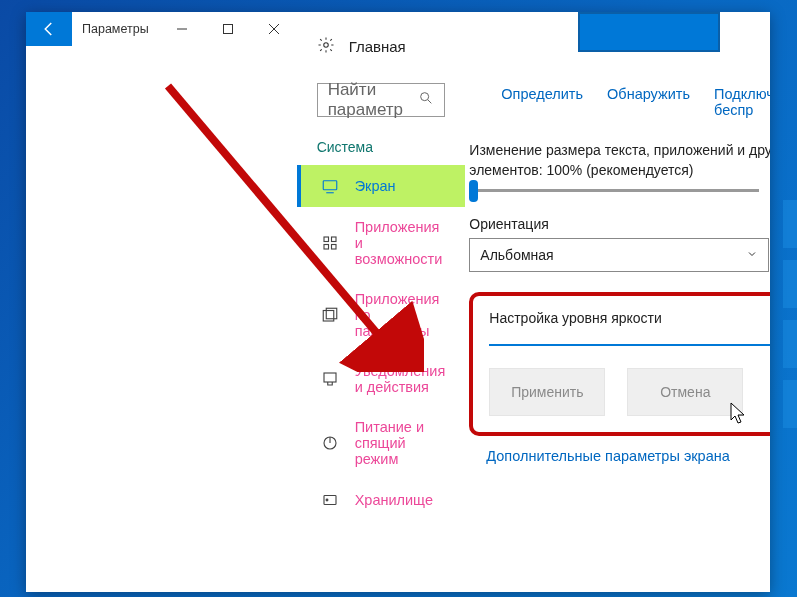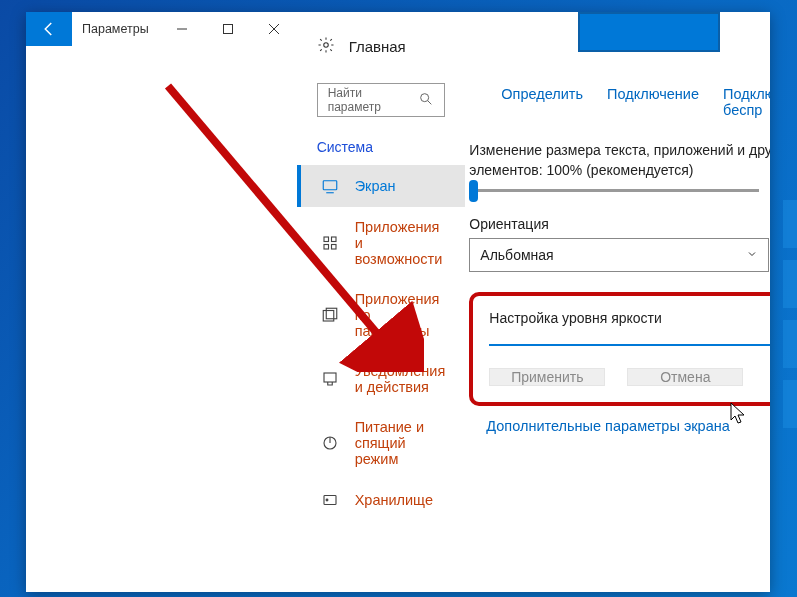--- a/index.html
+++ b/index.html
@@ -38,29 +38,29 @@
 
   .sidebar { width: 310px; padding: 14px 0 0 0; }
   .home {
     display:flex; align-items:center; gap:14px;
     padding: 10px 20px; font-size:15px; color:#222;
   }
   .search {
     margin: 16px 20px 18px 20px;
     height: 34px; border:1px solid #999;
     display:flex; align-items:center; padding:8px 10px;
-    justify-content:space-between; color:#666; font-size:12px;
-  }
-  .section-title { padding: 4px 20px 10px; color:#1d4ed8; font-size:14px; }
+    justify-content:space-between; color:#666; font-size:17px;
+  }
+  .section-title { padding: 4px 20px 10px; color:#0f766e; font-size:14px; }
   .nav-item {
     display:flex; align-items:center; gap:16px;
-    padding: 12px 20px; font-size:14.5px; color:#c2410c;
+    padding: 12px 20px; font-size:14.5px; color:#ec4899;
     border-left: 4px solid transparent;
   }
-  .nav-item.active { color:#0078d7; border-left-color:#0078d7; background:#e5e5e5;}
+  .nav-item.active { color:#0078d7; border-left-color:#0078d7; background:#bef264;}
   .nav-item .ico { width:18px; display:flex; justify-content:center; color:#444;}
   .nav-item.active .ico{ color:#0078d7;}
 
   .main { flex:1; padding: 0 14px 0 4px; font-size:14px; color:#222; position:relative;}
   .monitor-box {
     height: 56px; display:flex; justify-content:center; align-items:flex-start; margin-bottom:18px;
   }
   .mon-sel { width:142px; height:40px; background:#0078d7; border:2px solid #0a5fa8; }
   .links-row { display:flex; gap:24px; color:#0067c0; font-size:14.5px; margin-bottom:22px;margin-left:32px; }
   .paragraph { line-height:1.45; }
@@ -85,21 +85,21 @@
   }
   .track2 {
     height:2px; background:#0078d7; position:relative; margin:18px 0 22px;
   }
   .thumb2 {
     position:absolute; top:-11px; right:20px;
     width:4px; height:24px; background:#111;
   }
   .ghost-row{display:flex; gap:22px;}
   .ghost-btn{
-    width:116px; height:18px; background:#efefef; border:1px solid #e5e5e5;
+    width:116px; height:48px; background:#efefef; border:1px solid #e5e5e5;
     display:flex; align-items:center; justify-content:center;
     color:#8a8a8a; font-size:14px;
   }
   .adv-link{ color:#0067c0; margin-top:12px; margin-left:17px; font-size:14.5px;}
 
   .arrow-svg{ position:absolute; left:138px; top:70px; pointer-events:none; z-index:5;}
   .cursor{ position:absolute; left:704px; top:390px; z-index:6;}
 </style>
 </head>
 <body>
@@ -219,21 +219,21 @@
         <span>Хранилище</span>
       </div>
     </div>
 
     <div class="main">
       <div class="monitor-box">
         <div class="mon-sel"></div>
       </div>
       <div class="links-row">
         <span>Определить</span>
-        <span>Подключение</span>
+        <span>Обнаружить</span>
         <span>Подключение к беспр</span>
       </div>
 
       <div class="paragraph">Изменение размера текста, приложений и других элементов: 100% (рекомендуется)</div>
       <div class="slider-track">
         <div class="slider-fill" style="width:0%"></div>
         <div class="slider-thumb" style="left:0"></div>
       </div>
 
       <div class="label">Ориентация</div>

